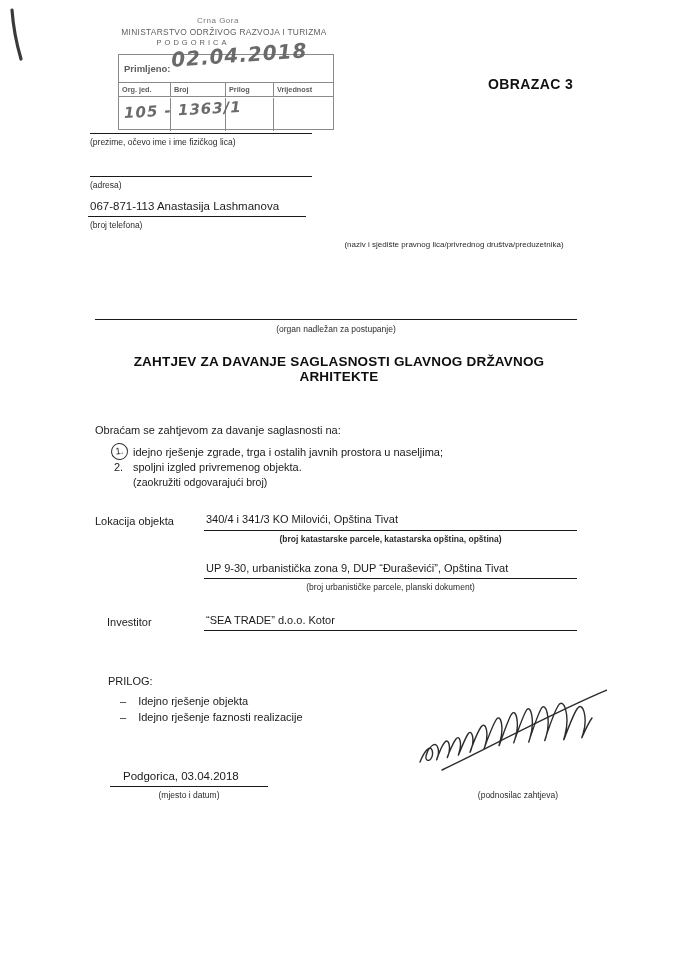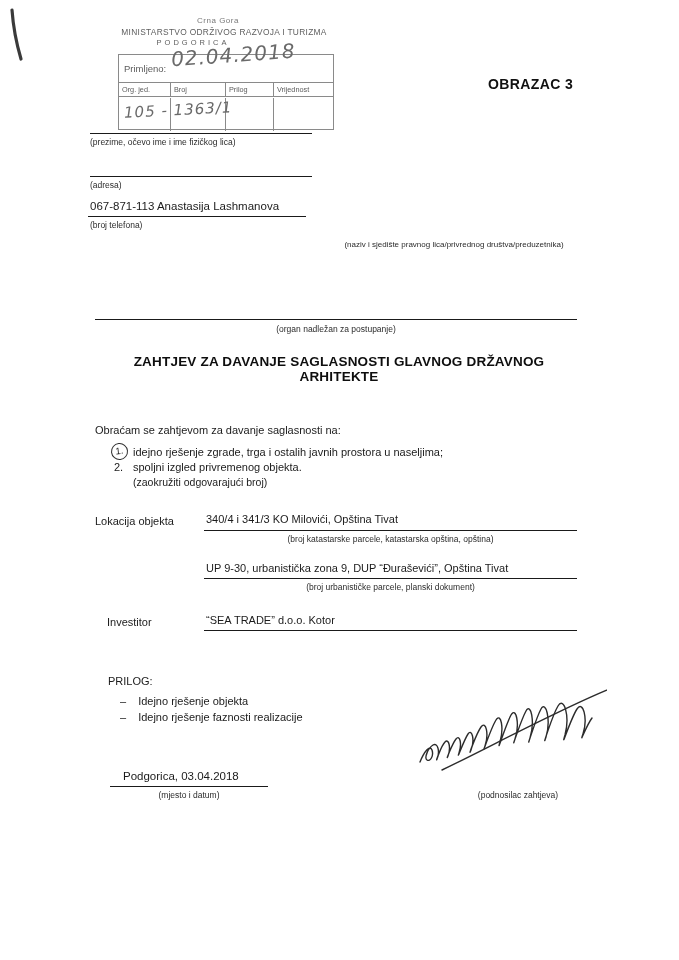--- a/index.html
+++ b/index.html
@@ -17,21 +17,21 @@
     color:#6a6a6a; white-space:nowrap;
   }
 
   
   .penmark { left:2px; top:4px; width:34px; height:62px; }
 
   
   .stamp-country  { left:110px; top:16px; width:216px; font-size:8px;  color:#787878; text-align:center; letter-spacing:.5px;}
   .stamp-ministry { left:104px; top:27px; width:240px; font-size:8.4px; color:#5e5e5e; text-align:center; letter-spacing:.3px; white-space:nowrap;}
   .stamp-city     { left:118px; top:38px; width:150px; font-size:7.5px; color:#5e5e5e; text-align:center; letter-spacing:3px;}
-  .stamp-box { left:118px; top:54px; width:216px; height:76px; border:1px solid #8a8a8a; }
+  .stamp-box { left:118px; top:54px; width:216px; height:76px; border:1px solid #8a8a8a;font-weight:bold; }
   .stamp-primljeno { position:absolute; left:5px; top:8px; font-size:9.5px; color:#5c5c5c; }
   .stamp-date { position:absolute; left:52px; top:-12px; font-size:20px; transform:rotate(-4deg); letter-spacing:1px; }
   .stamp-header { position:absolute; left:0; top:27px; width:100%; height:15px;
     border-top:1px solid #8a8a8a; border-bottom:1px solid #8a8a8a; display:flex; }
   .stamp-cols { position:absolute; left:0; top:43px; width:100%; height:33px; display:flex; }
   .scell { font-size:7.3px; color:#5c5c5c; padding:2px 0 0 3px; border-right:1px solid #8a8a8a; white-space:nowrap; overflow:hidden; }
   .scell:last-child { border-right:none; }
   .c1 { width:52px; } .c2 { width:55px; } .c3 { width:48px; } .c4 { flex:1; }
   .stamp-number { position:absolute; left:5px; top:46px; font-size:15px; transform:rotate(-3deg); letter-spacing:1px; }
 
@@ -61,21 +61,21 @@
   .item1-circle { left:111px; top:443px; width:17px; height:17px; border:1.5px solid #2e2e2e;
     border-radius:50%; font-size:9.5px; line-height:14px; text-align:center; transform:rotate(-6deg); }
   .item1-text { left:133px; top:446px; }
   .item2-num  { left:114px; top:461px; }
   .item2-text { left:133px; top:461px; }
   .circle-note { left:133px; top:476px; font-size:10.5px; white-space:nowrap; }
 
   .loc-label { left:95px;  top:515px; }
   .loc-val1  { left:206px; top:513px; }
   .loc-rule1 { left:204px; top:530px; width:373px; }
-  .loc-cap1  { left:204px; top:534px; width:373px; text-align:center; }
+  .loc-cap1  { left:204px; top:534px; width:373px; text-align:center;font-weight:bold; }
   .loc-val2  { left:206px; top:562px; }
   .loc-rule2 { left:204px; top:578px; width:373px; }
   .loc-cap2  { left:204px; top:582px; width:373px; text-align:center; }
   .inv-label { left:95px;  top:616px;margin-left:12px; }
   .inv-val   { left:206px; top:614px; }
   .inv-rule  { left:204px; top:630px; width:373px; }
 
   .prilog-label { left:108px; top:675px; }
   .prilog-item  { display:flex; gap:12px; font-size:11px; white-space:nowrap; }
   .pi1 { left:120px; top:695px; }

